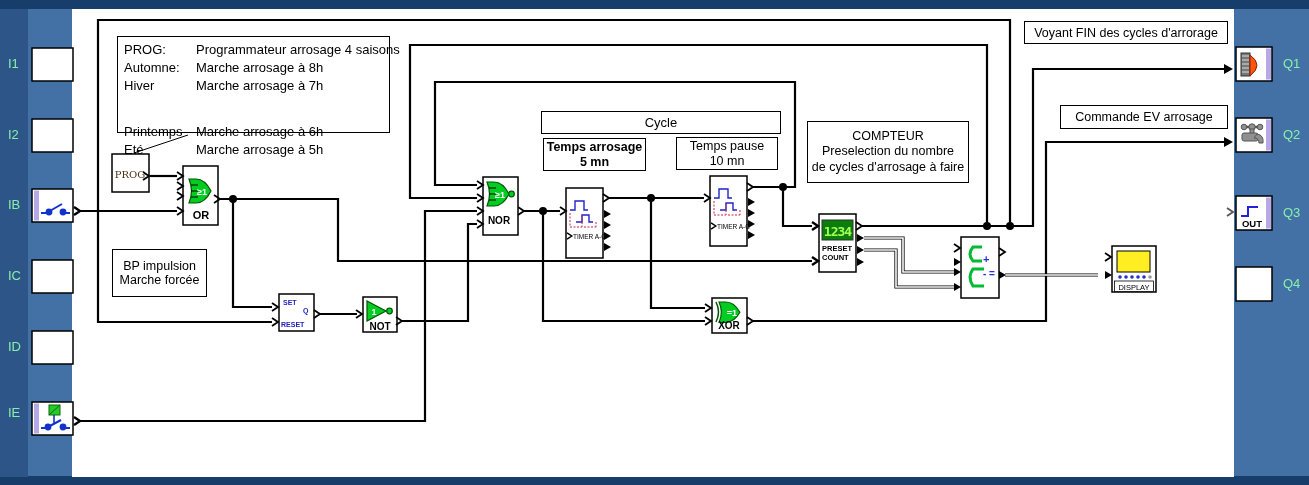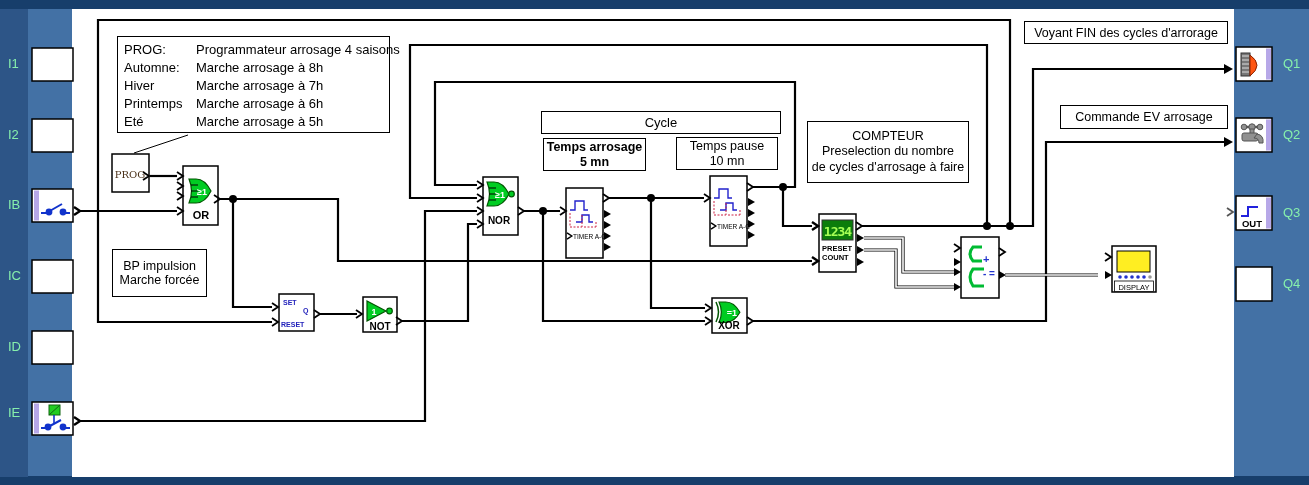--- a/index.html
+++ b/index.html
@@ -355,21 +355,21 @@
       <text x="1134" y="289.5" text-anchor="middle" font-size="7.5" fill="#000" font-family="Liberation Sans, sans-serif">DISPLAY</text>
       <use href="#pch" class="pin" transform="translate(1105,257)"></use>
       <use href="#gch" transform="translate(1105,275)"></use>
     </g>
   </svg>
 
   <div class="note" style="left:117px;top:36px;width:273px;height:97px;padding:4px 6px;font-size:13px;line-height:18px;">
     <div class="cline"><span style="display:inline-block;width:72px;">PROG:</span><span>Programmateur arrosage 4 saisons</span></div>
     <div class="cline"><span style="display:inline-block;width:72px;">Automne:</span><span>Marche arrosage à 8h</span></div>
     <div class="cline"><span style="display:inline-block;width:72px;">Hiver</span><span>Marche arrosage à 7h</span></div>
-    <div class="cline"><span style="display:inline-block;width:72px;">Printemps</span><span>Marche arrosage à 6h</span></div>
+    <div class="cline"><span style="display:inline-block;width:72px;margin-top:28px;">Printemps</span><span>Marche arrosage à 6h</span></div>
     <div class="cline"><span style="display:inline-block;width:72px;">Eté</span><span>Marche arrosage à 5h</span></div>
   </div>
 
   <div class="note ctr" style="left:112px;top:249px;width:95px;height:48px;font-size:12.5px;">
     <div>BP impulsion</div>
     <div>Marche forcée</div>
   </div>
 
   <div class="note ctr" style="left:541px;top:111px;width:240px;height:23px;font-size:13px;">
     <div>Cycle</div>

